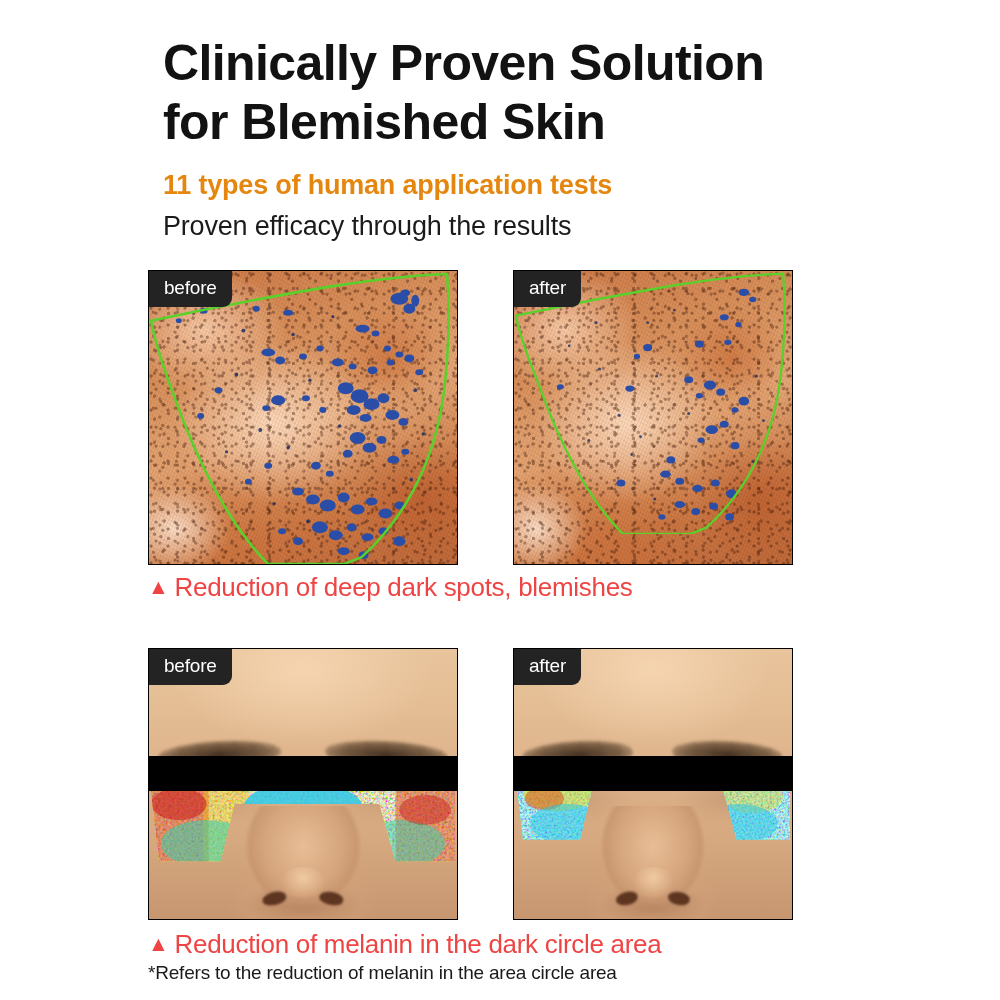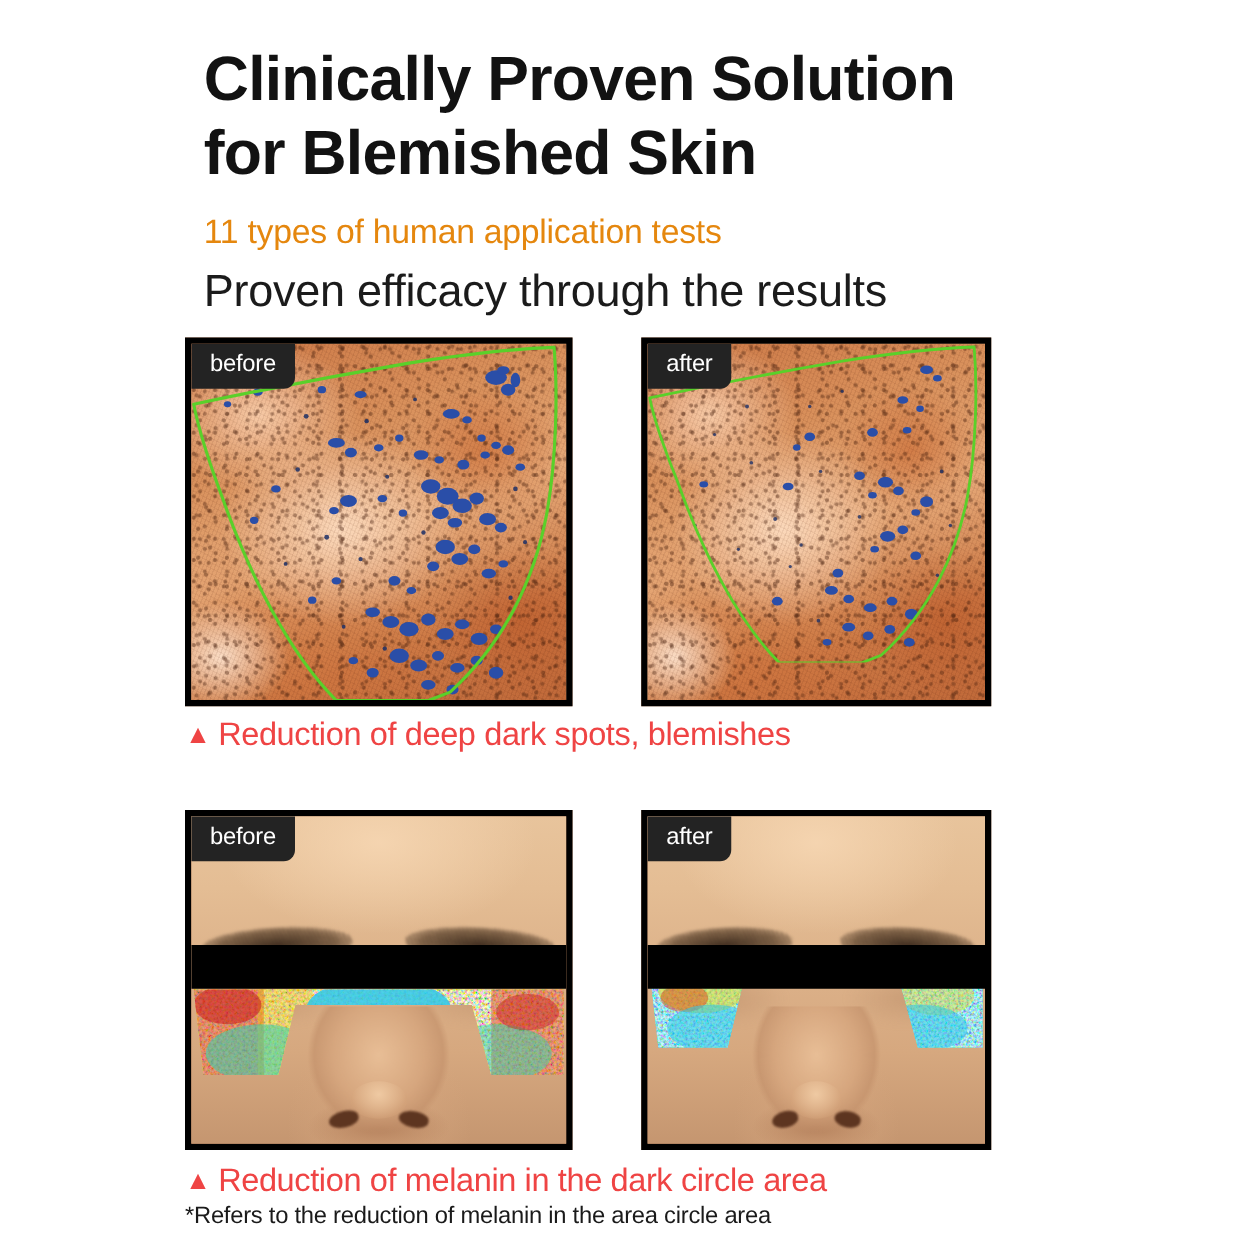--- a/index.html
+++ b/index.html
@@ -19,47 +19,47 @@
     font-size:50px;
     font-weight:700;
     line-height:1.17;
     letter-spacing:-0.6px;
     color:#121212;
     white-space:pre-line;
   }
   .subtitle-orange {
     margin-top:18px;
     font-size:27px;
-    font-weight:400;
+    font-weight:700;
     line-height:1.25;
     color:#e5870e;
     letter-spacing:-0.2px;
   }
   .subtitle-black {
     margin-top:7px;
-    font-size:36px;
+    font-size:27px;
     font-weight:400;
     line-height:1.25;
     color:#1b1b1b;
     letter-spacing:-0.2px;
   }
 
   
   .figure-row { position:absolute; }
   .row1 { left:148px; top:270px; width:680px; height:295px; }
   .row2 { left:148px; top:648px; width:680px; height:272px; }
 
   .photo {
     position:absolute;
     top:0;
     height:100%;
     width:310px;
     overflow:hidden;
     background:#c9906a;
-    border:5px solid #000000;
+    border:1px solid #000000;
   }
   .photo.left  { left:0px; }
   .photo.right { left:365px; width:280px; }
 
   .badge {
     position:absolute;
     left:0px; top:0px;
     background:#232323;
     color:#ffffff;
     font-size:19px;

